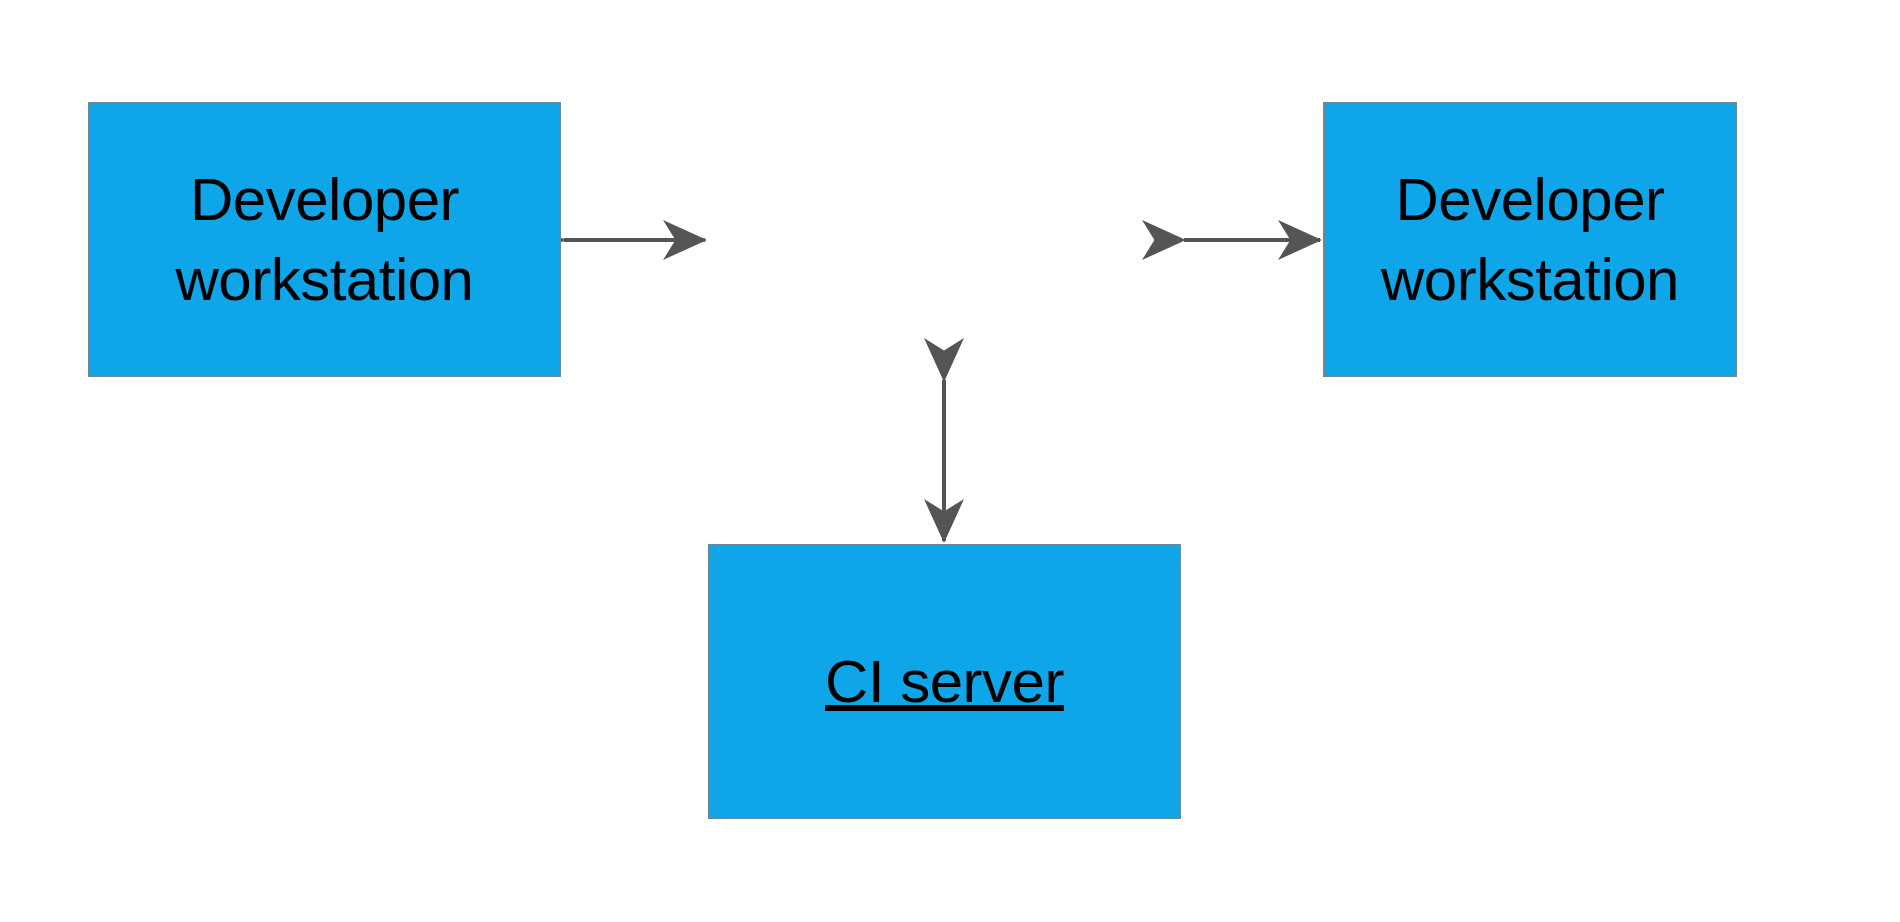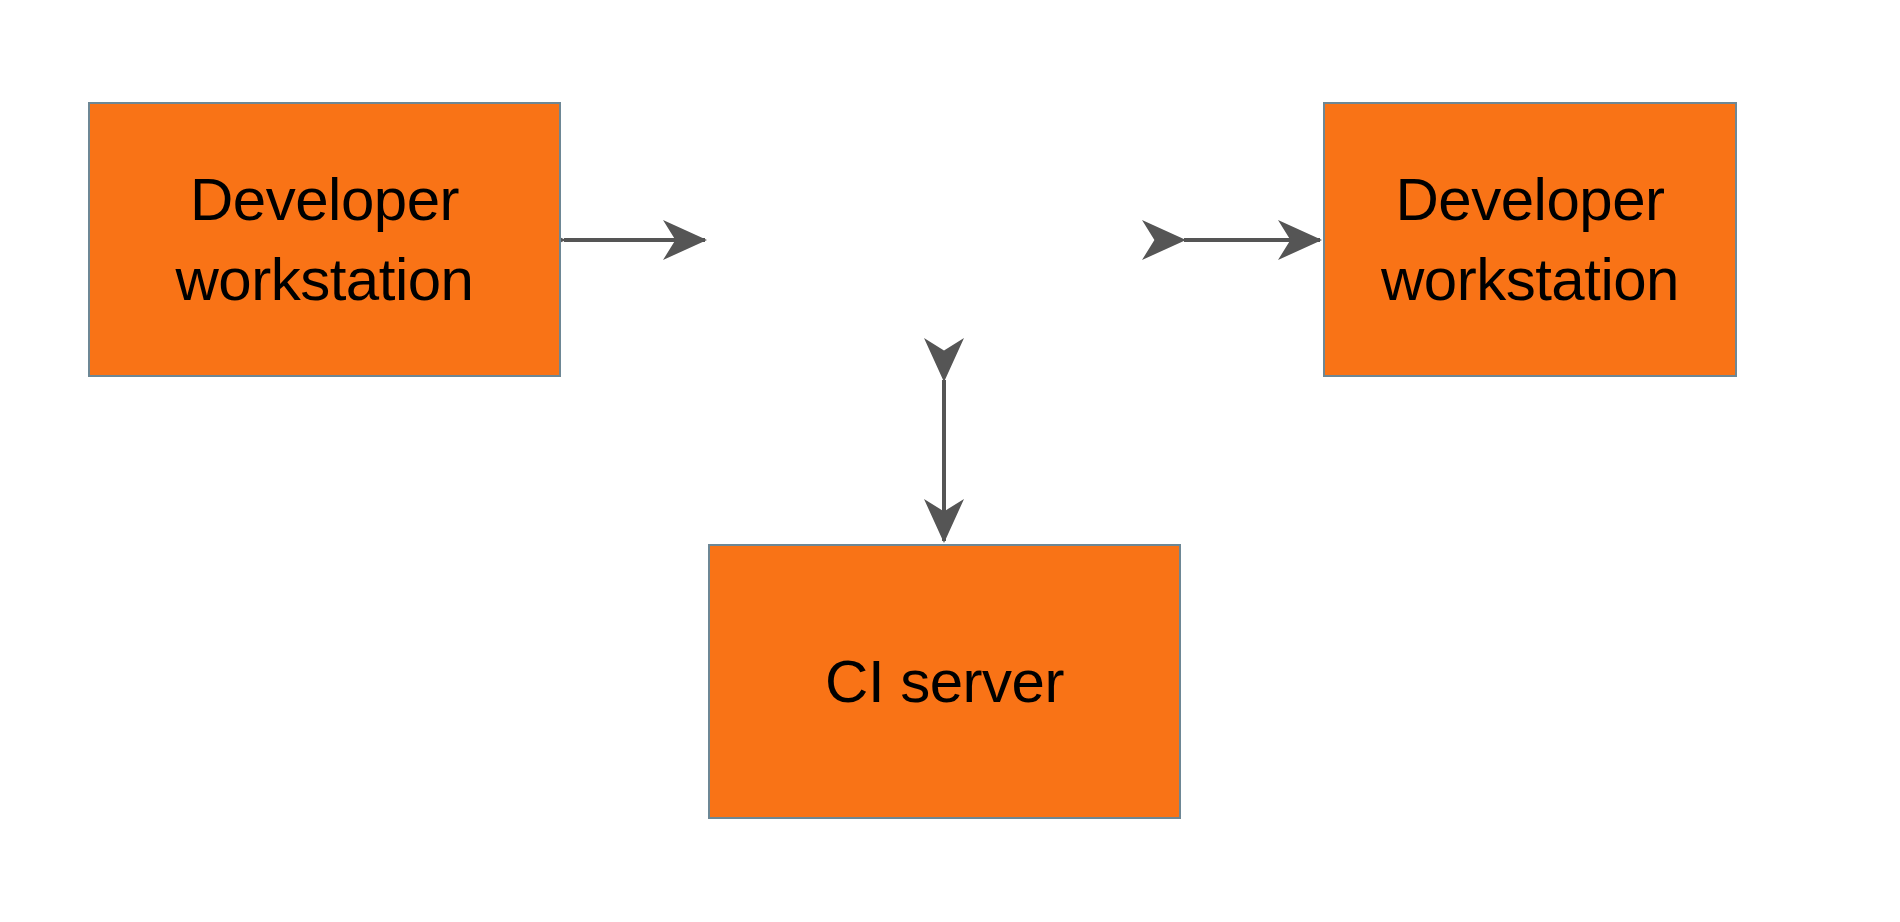--- a/index.html
+++ b/index.html
@@ -15,21 +15,21 @@
   #canvas {
     position: relative;
     width: 1900px;
     height: 922px;
     background: #ffffff;
     overflow: hidden;
   }
   .node {
     position: absolute;
     box-sizing: border-box;
-    background: #f97316;
+    background: #0ea5e9;
     border: 2px solid #6d8795;
     display: flex;
     align-items: center;
     justify-content: center;
     text-align: center;
     color: #000000;
     font-size: 60px;
     line-height: 80px;
     letter-spacing: -0.5px;
     font-weight: 400;
@@ -45,21 +45,21 @@
     left: 0;
     top: 0;
     width: 1900px;
     height: 922px;
     pointer-events: none;
   }
   
   #node-dev-left   { left: 88px;   top: 102px; width: 473px; height: 275px; }
   #node-shared     { left: 708px;  top: 102px; width: 473px; height: 275px; }
   #node-dev-right  { left: 1323px; top: 102px; width: 414px; height: 275px; }
-  #node-ci         { left: 708px;  top: 544px; width: 473px; height: 275px; }
+  #node-ci         { left: 708px;  top: 544px; width: 473px; height: 275px; text-decoration: underline; }
 </style>
 </head>
 <body>
 
 <div id="canvas">
 
   <svg class="edge-layer" viewBox="0 0 1900 922" width="1900" height="922" xmlns="http://www.w3.org/2000/svg">
     <defs>
       <marker id="arrow-end" markerWidth="12" markerHeight="12" refX="10.5" refY="5" orient="auto" markerUnits="strokeWidth">
         <path d="M0,0 L11,5 L0,10 L3.1,5 Z" fill="#555555"></path>

